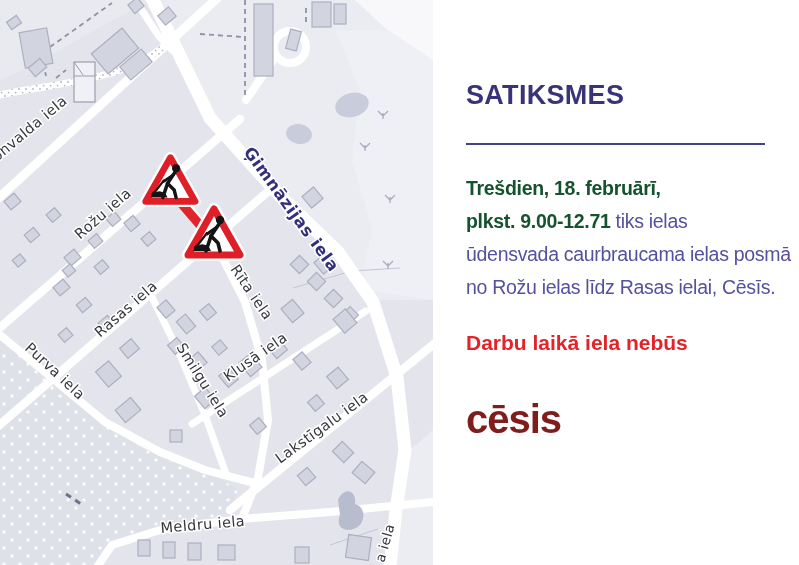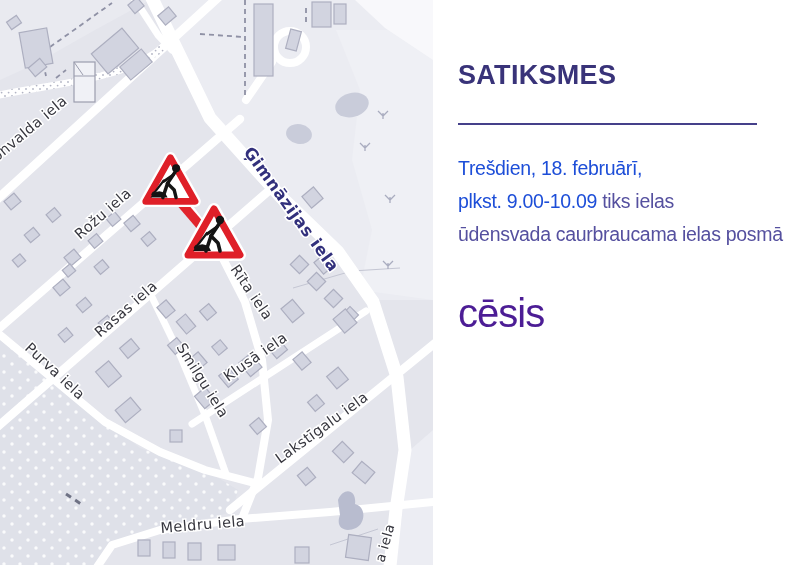--- a/index.html
+++ b/index.html
@@ -9,29 +9,29 @@
   .map-wrap svg{display:block;}
 
   
   .street-label{font-family:"DejaVu Sans",sans-serif;font-size:14.5px;fill:#36363e;
                 stroke:#ffffff;stroke-width:3px;paint-order:stroke;letter-spacing:.4px;}
   .street-label.big{font-size:16.5px;font-weight:bold;fill:#32307c;letter-spacing:.6px;}
   .street-label.small{font-size:13.5px;}
 
   
   .panel{position:absolute;left:433px;top:0;width:366px;height:565px;background:#ffffff;}
-  .panel-inner{padding:54px 8px 0 25px;}
+  .panel-inner{padding:74px 8px 0 25px;margin-left:8px;}
   .title div{font-size:27px;line-height:43px;font-weight:bold;color:#393379;letter-spacing:.3px;white-space:nowrap;}
   .divider{width:299px;height:2px;background:#45408a;margin-top:26px;}
   .body{margin-top:27px;font-size:19.5px;line-height:33px;color:#55509f;letter-spacing:-0.3px;}
   .body div{white-space:nowrap;}
-  .red{color:#1d4ed8;font-weight:normal;}
+  .red{color:#14532d;font-weight:bold;}
   .warning{margin-top:24px;font-size:21px;line-height:29px;font-weight:bold;color:#e42329;}
   .warning div{white-space:nowrap;}
-  .logo{margin-top:40px;font-size:40px;font-weight:normal;color:#4c1d95;letter-spacing:-1px;}
+  .logo{margin-top:40px;font-size:40px;font-weight:bold;color:#7f1d1d;letter-spacing:-1px;}
 </style>
 </head>
 <body>
 
 <div class="stage">
 
   <div class="map-wrap">
   <svg width="433" height="565" viewBox="0 0 433 565">
     <defs>
       <pattern id="dotpat" width="16" height="16" patternUnits="userSpaceOnUse">
@@ -200,21 +200,23 @@
   </div>
 
   <div class="panel">
     <div class="panel-inner">
       <div class="title">
         <div>SATIKSMES</div>
       </div>
       <div class="divider"></div>
       <div class="body">
         <div><span class="red">Trešdien, 18. februārī,</span><span></span></div>
-        <div><span class="red">plkst. 9.00-10.09</span><span> tiks ielas</span></div>
+        <div><span class="red">plkst. 9.00-12.71</span><span> tiks ielas</span></div>
         <div><span class="red"></span><span>ūdensvada caurbraucama ielas posmā</span></div>
+        <div><span class="red"></span><span>no Rožu ielas līdz Rasas ielai, Cēsīs.</span></div>
       </div>
       <div class="warning">
+        <div>Darbu laikā iela nebūs</div>
       </div>
       <div class="logo">cēsis</div>
     </div>
   </div>
 </div>
 
 </body></html>

